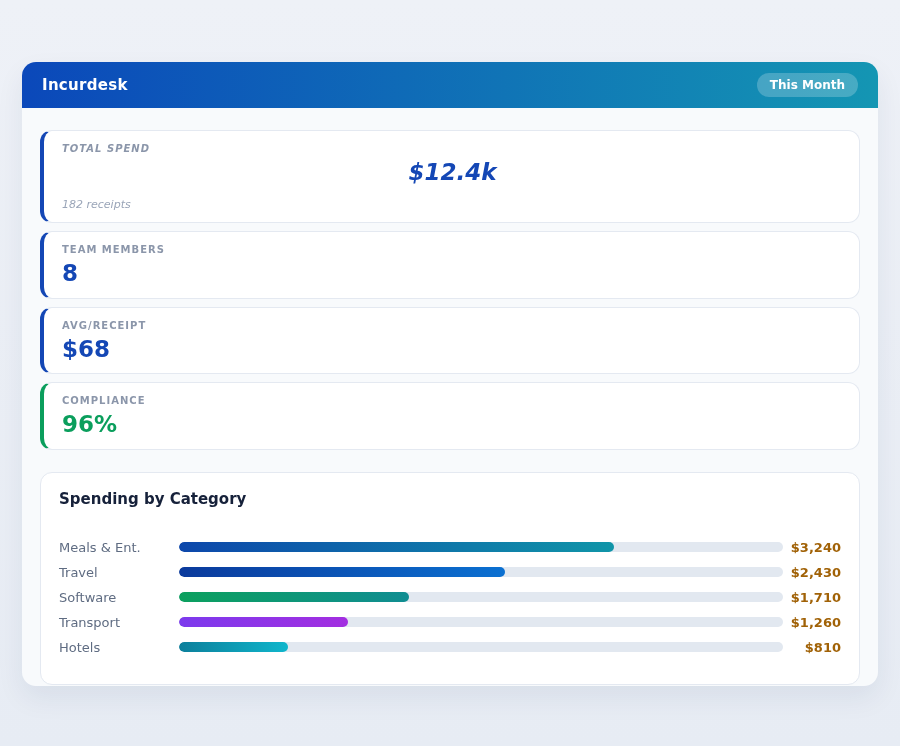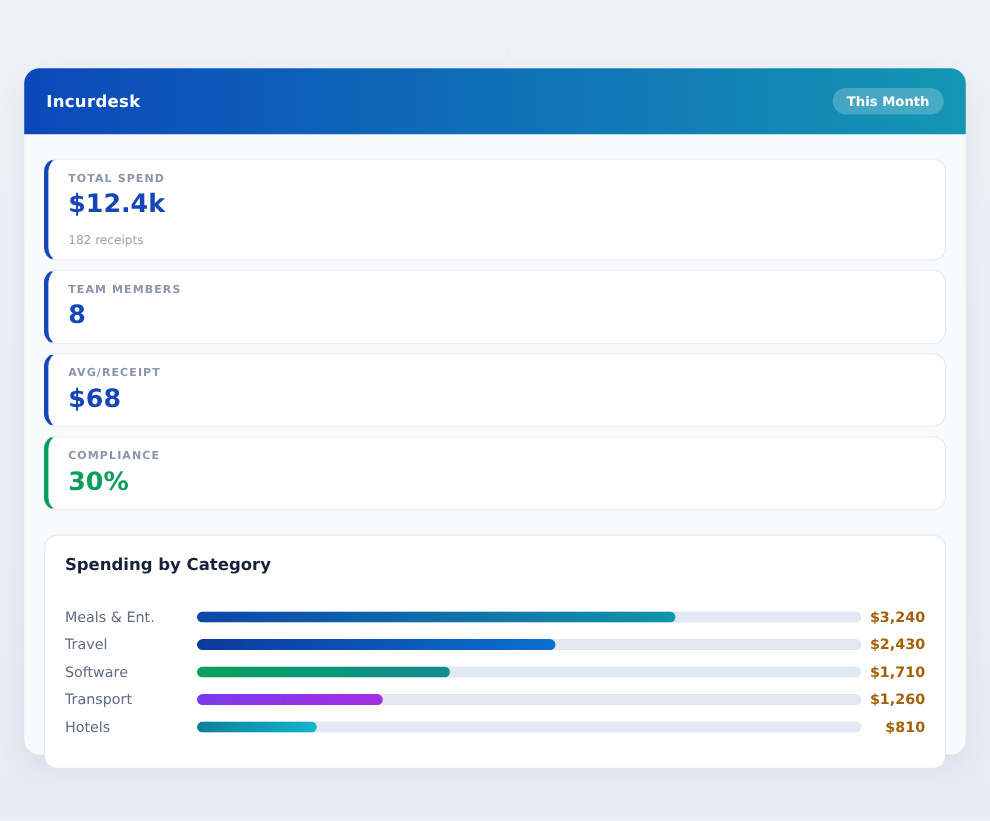--- a/index.html
+++ b/index.html
@@ -8,21 +8,21 @@
     font-family:"DejaVu Sans","Liberation Sans",sans-serif;
     background:linear-gradient(180deg,#eef1f7 0%,#e7ecf4 100%);
     overflow:hidden;
   }
   .app-card {
     position:absolute; left:22px; top:62px; width:856px; height:624px;
     background:#f8fafc; border-radius:14px;
     box-shadow:0 12px 28px rgba(20,45,90,0.07);
   }
   .header {
-    height:60px; border-radius:14px 14px 0 0;
+    height:46px; border-radius:14px 14px 0 0;
     display:flex; align-items:center; justify-content:space-between;
     padding:0 20px;
   }
   .header-title { color:#ffffff; font-size:15px; font-weight:bold; letter-spacing:0.3px; }
   .badge {
     background:rgba(255,255,255,0.22); color:#ffffff;
     font-size:12px; font-weight:bold; padding:5px 13px;
     border-radius:999px; border:none; cursor:pointer;
     font-family:inherit;
   }
@@ -57,39 +57,39 @@
 
 <div class="app-card">
 
   <div class="header" style="background: linear-gradient(90deg, rgb(11, 72, 186), rgb(20, 150, 179));">
     <div class="header-title">Incurdesk</div>
     <button class="badge">This Month</button>
   </div>
 
   <div class="body">
 
-    <div class="stat-card" style="border-left-color: rgb(20, 71, 181);">
+    <div class="stat-card" style="border-left-color: rgb(20, 71, 181); font-style: italic;">
       <div class="stat-label">TOTAL SPEND</div>
-      <div class="stat-value" style="color: rgb(20, 71, 181);">$12.4k</div>
+      <div class="stat-value" style="color: rgb(20, 71, 181); text-align: center;">$12.4k</div>
       <div class="stat-sub">182 receipts</div>
     </div>
 
     <div class="stat-card" style="border-left-color: rgb(20, 71, 181);">
       <div class="stat-label">TEAM MEMBERS</div>
       <div class="stat-value" style="color: rgb(20, 71, 181);">8</div>
     </div>
 
     <div class="stat-card" style="border-left-color: rgb(20, 71, 181);">
       <div class="stat-label">AVG/RECEIPT</div>
       <div class="stat-value" style="color: rgb(20, 71, 181);">$68</div>
     </div>
 
     <div class="stat-card" style="border-left-color: rgb(10, 158, 92);">
       <div class="stat-label">COMPLIANCE</div>
-      <div class="stat-value" style="color: rgb(10, 158, 92);">30%</div>
+      <div class="stat-value" style="color: rgb(10, 158, 92);">96%</div>
     </div>
 
     <div class="chart-card">
       <div class="chart-title">Spending by Category</div>
 
       <div class="chart-row">
         <div class="row-label">Meals &amp; Ent.</div>
         <div class="row-track">
             <div class="row-fill" style="width: 72%; background: linear-gradient(90deg, rgb(13, 71, 171), rgb(16, 149, 168));"></div>
           </div>

